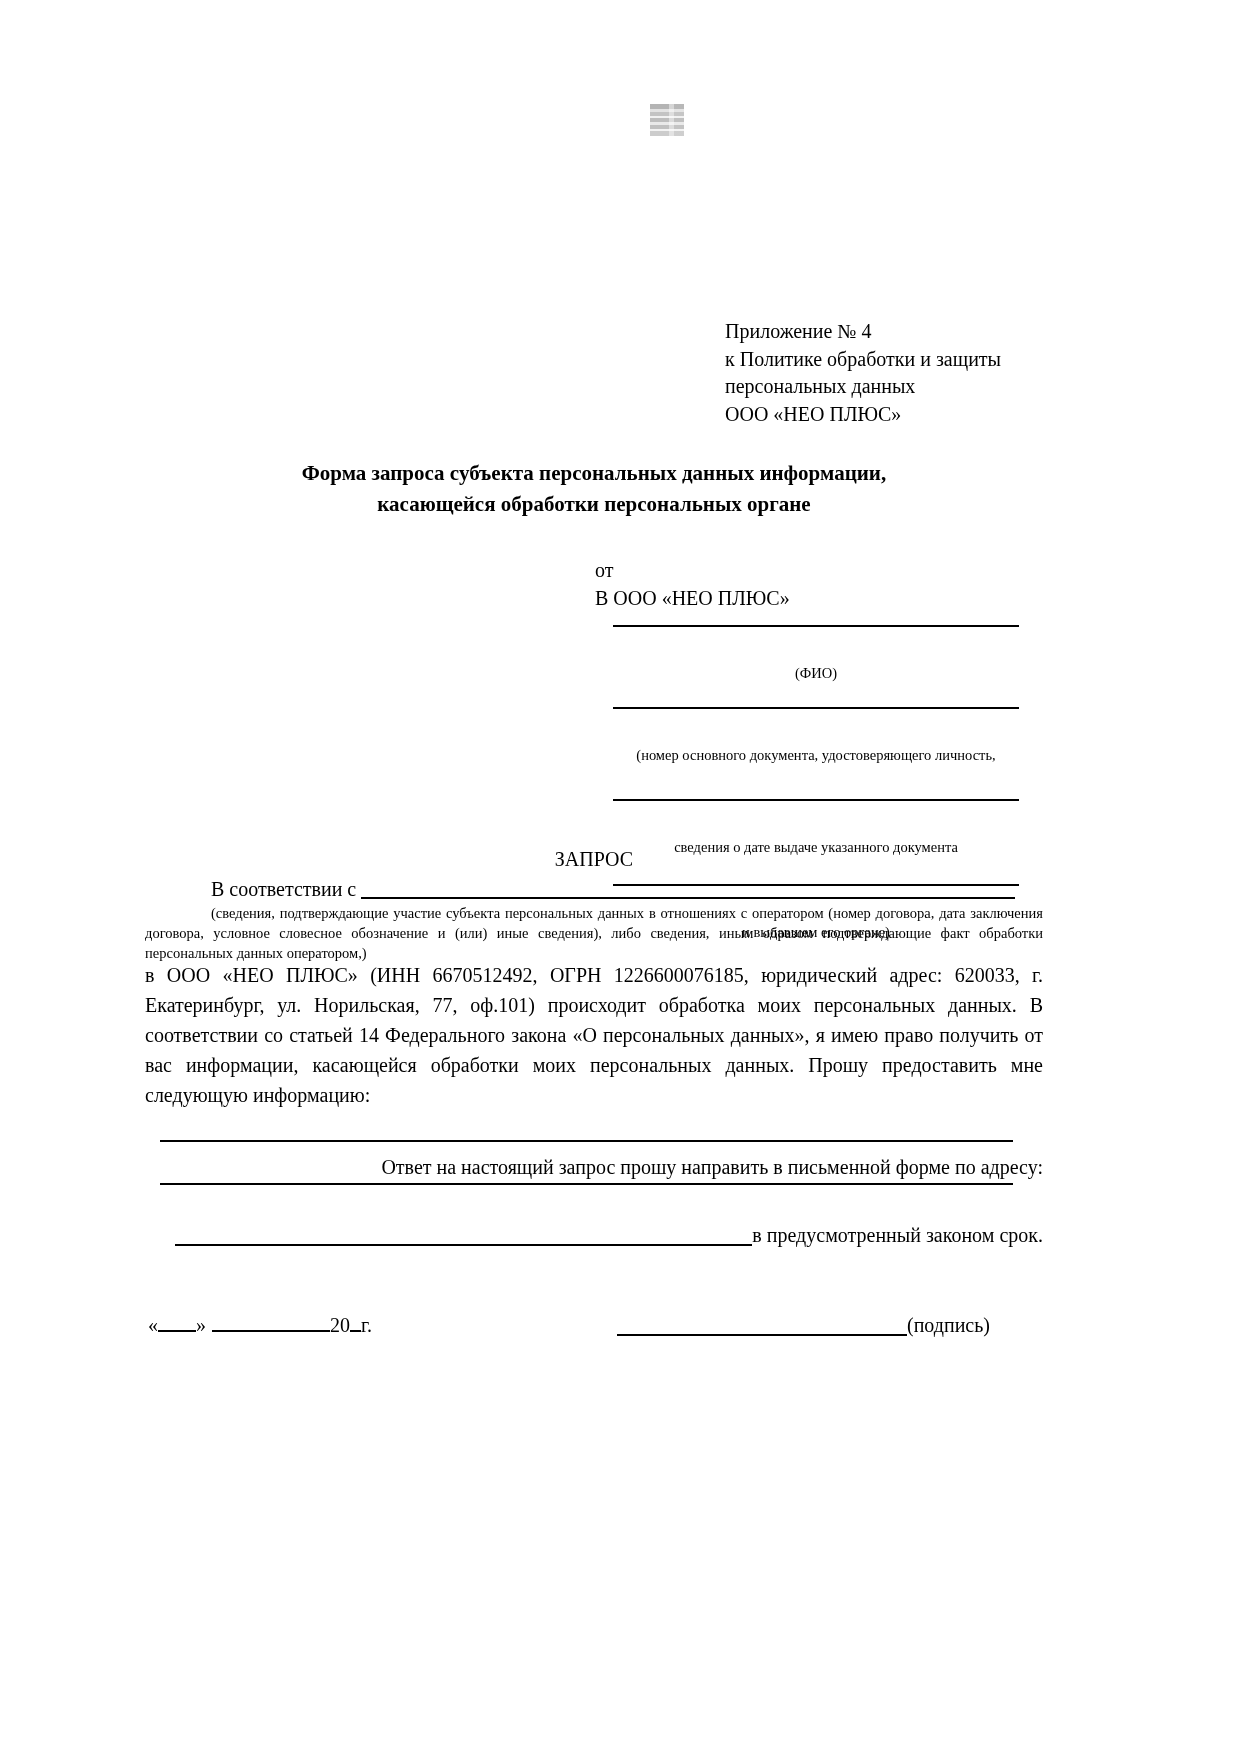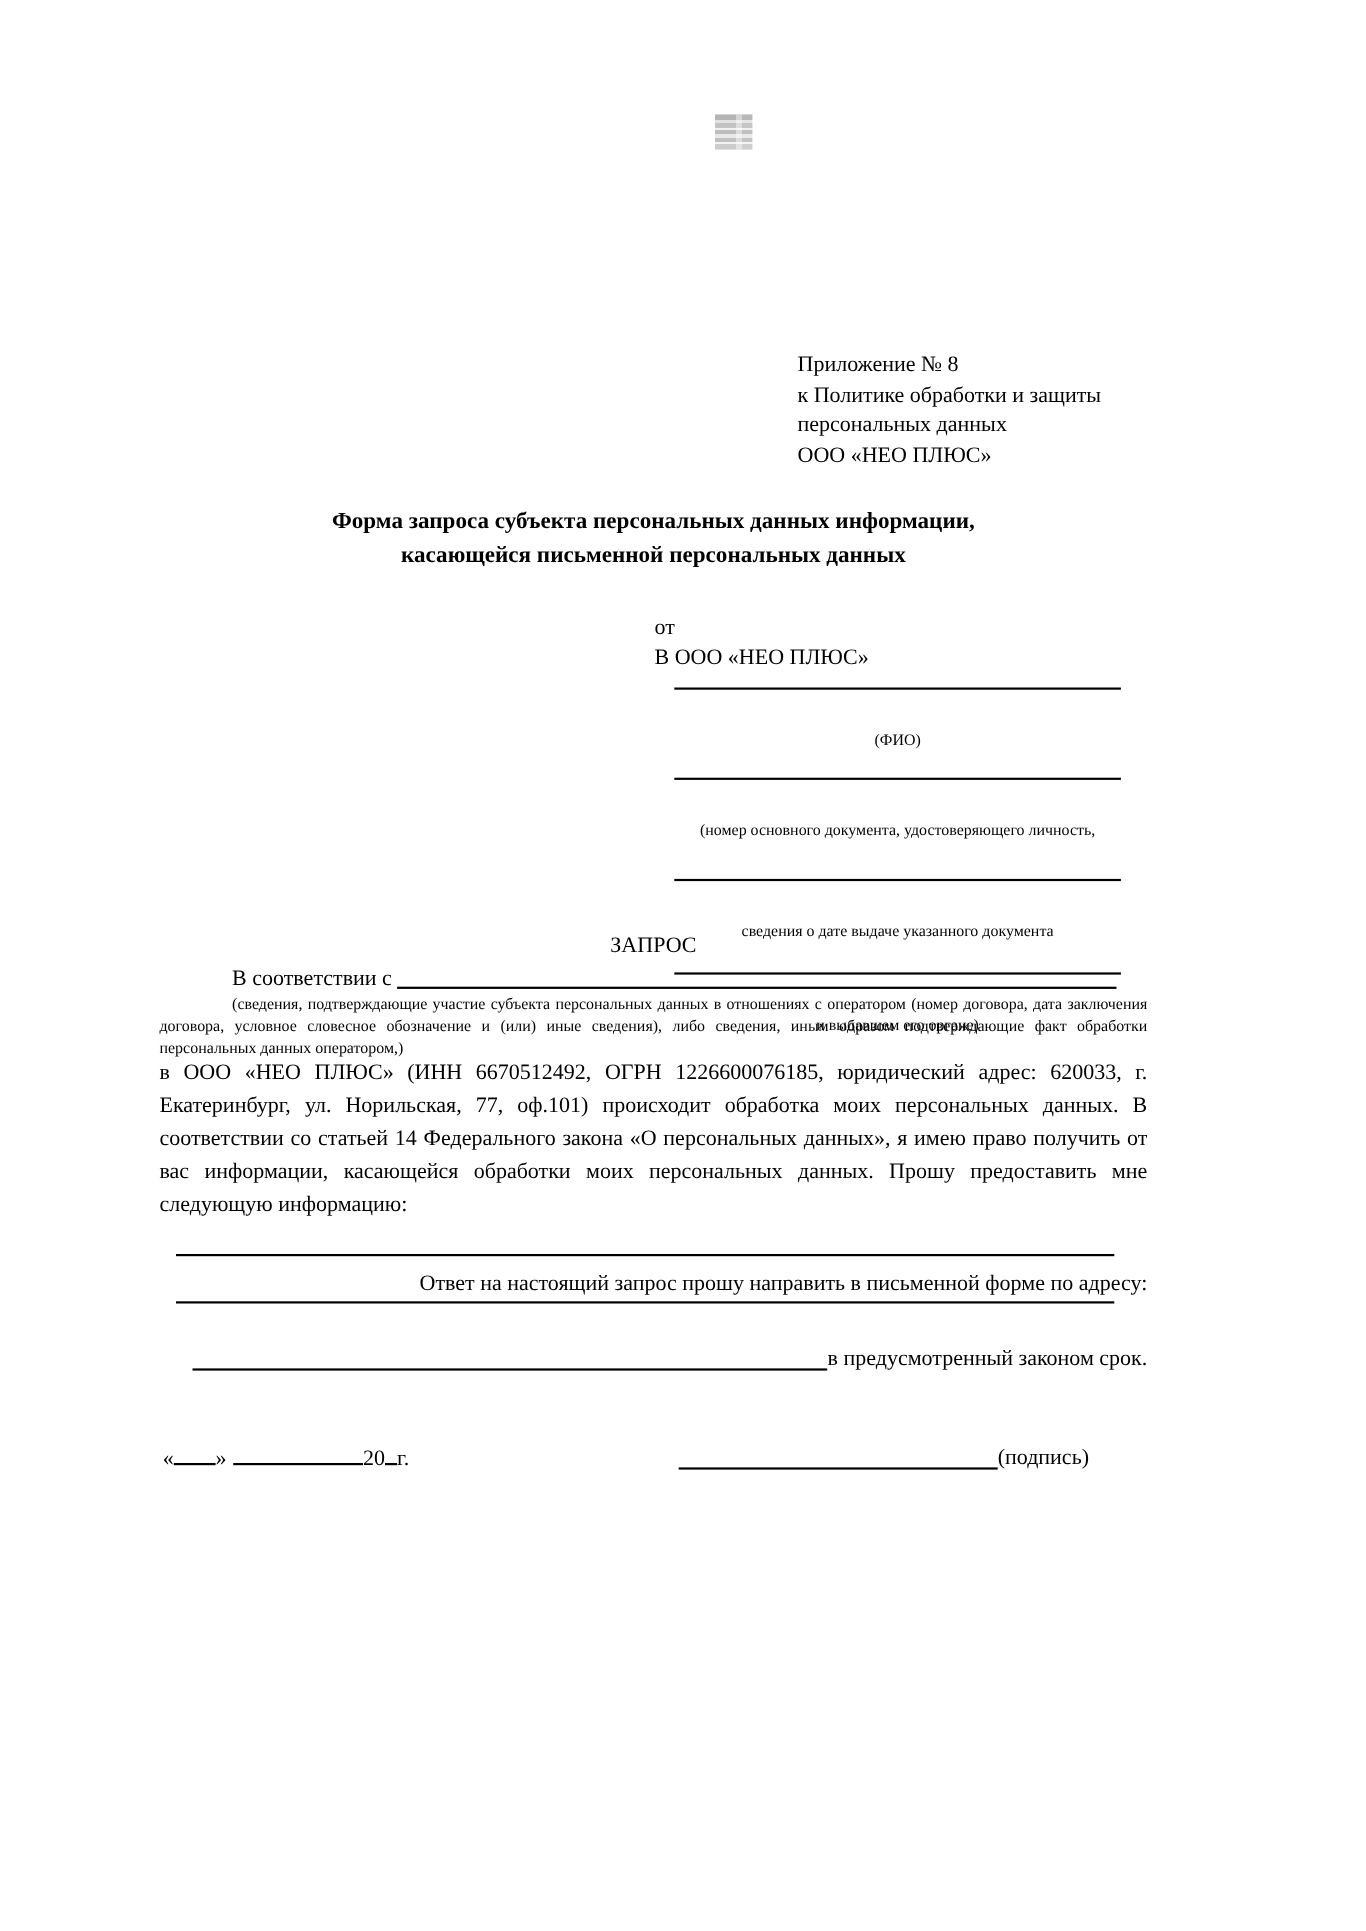--- a/index.html
+++ b/index.html
@@ -185,29 +185,29 @@
   }
 </style>
 </head>
 <body>
 
 <div class="page">
 
   <div class="logo"></div>
 
   <div class="header-right">
-    <div>Приложение № 8</div>
+    <div>Приложение № 4</div>
     <div>к Политике обработки и защиты</div>
     <div>персональных данных</div>
     <div>ООО «НЕО ПЛЮС»</div>
   </div>
 
   <div class="title">
     <div>Форма запроса субъекта персональных данных информации,</div>
-    <div>касающейся письменной персональных данных</div>
+    <div>касающейся обработки персональных органе</div>
   </div>
 
   <div class="addressee">
     <div class="addr-line">от</div>
     <div class="addr-line">В ООО «НЕО ПЛЮС»</div>
 
     <div class="addr-field af1">
       <div class="rule"></div>
       <div class="cap">(ФИО)</div>
     </div>

